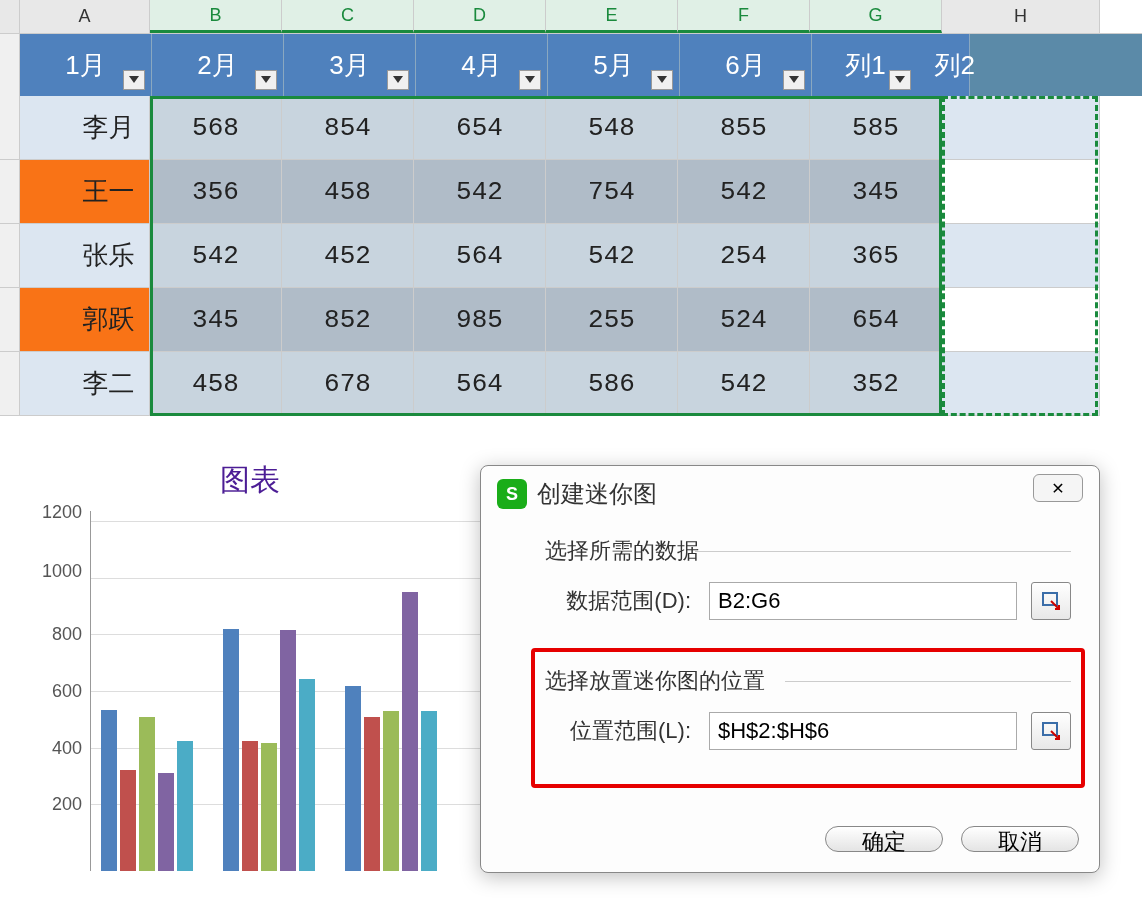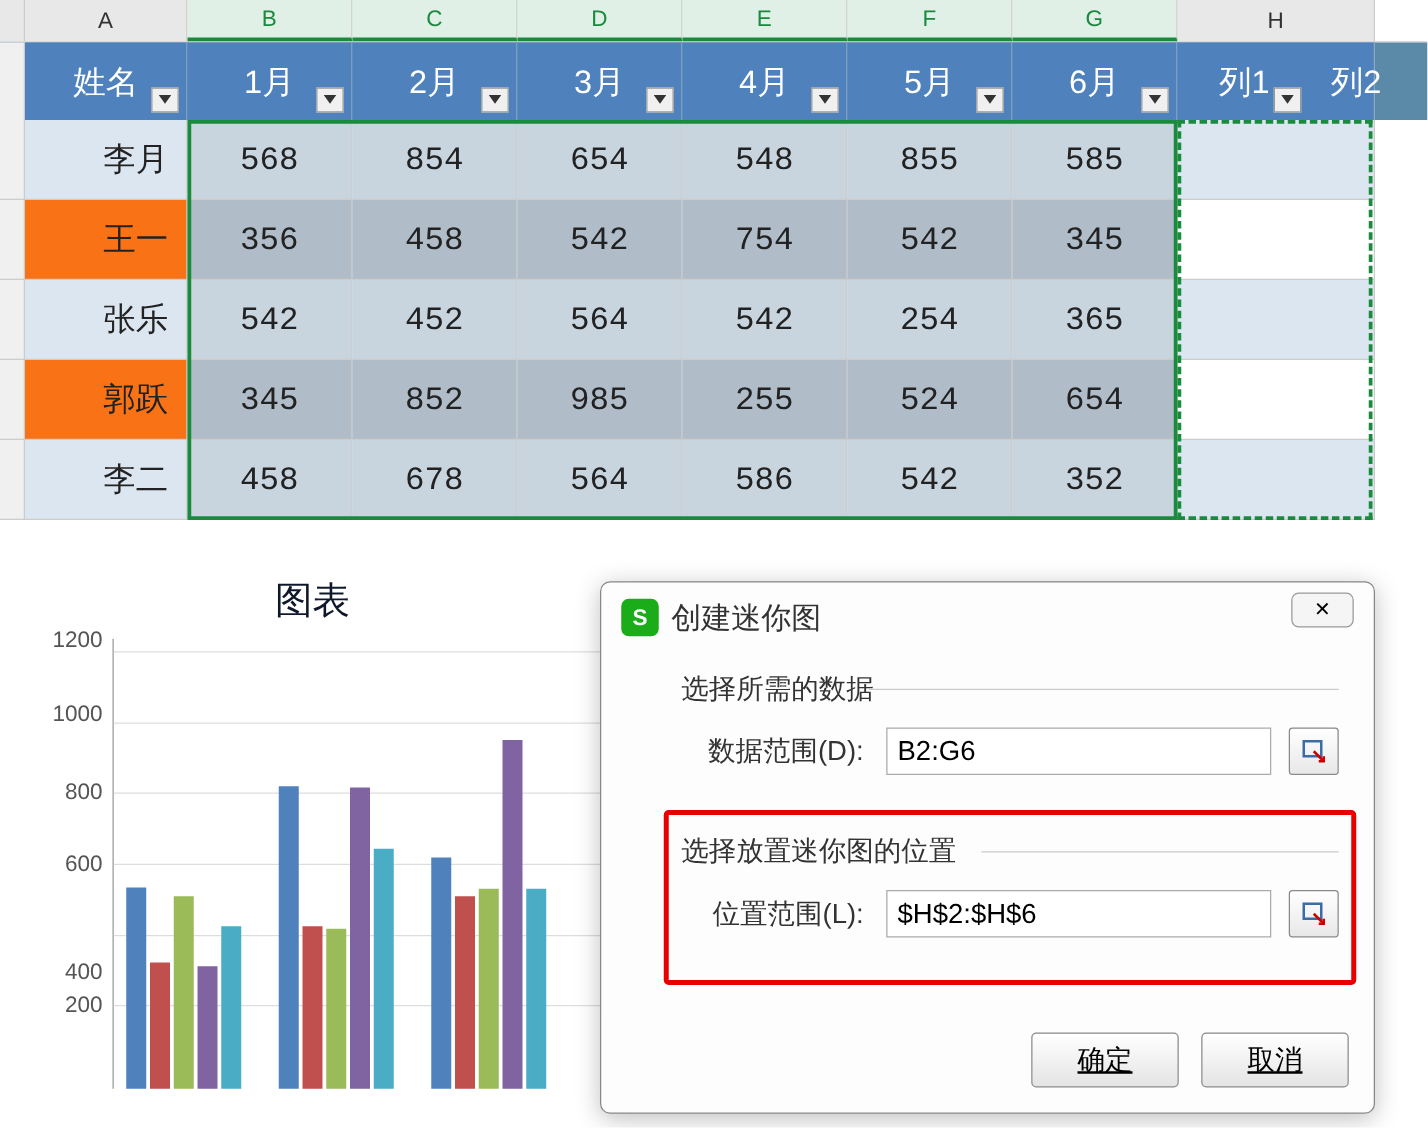--- a/index.html
+++ b/index.html
@@ -117,21 +117,21 @@
       position: absolute;
       left: 20px;
       top: 440px;
       width: 460px;
       height: 440px;
       background: #fff;
     }
     .chart-title {
       text-align: center;
       font-size: 30px;
-      color: #0f172a;
+      color: #4c1d95;
       padding: 20px 0 10px;
     }
     .chart-body {
       display: flex;
       height: 360px;
     }
     .y-axis {
       width: 70px;
       position: relative;
       font-size: 18px;
@@ -276,54 +276,45 @@
     }
     .highlight-box .section-label::after { left: 240px; }
     .dialog-footer {
       display: flex;
       justify-content: flex-end;
       gap: 18px;
       padding: 10px 20px 20px;
     }
     .dlg-btn {
       width: 118px;
-      height: 44px;
+      height: 26px;
       border: 1px solid #888;
       background: linear-gradient(#fff,#e4e4e4);
       font-size: 22px;
       cursor: pointer;
-      border-radius: 4px;
-      text-decoration: underline;
+      border-radius: 16px;
     }
   </style>
 </head>
 <body>
 
 <div class="col-headers">
   <div class="corner"></div>
   <div class="col-label colA">A</div>
   <div class="col-label colW sel">B</div>
   <div class="col-label colW sel">C</div>
   <div class="col-label colW sel">D</div>
   <div class="col-label colW sel">E</div>
   <div class="col-label colW sel">F</div>
   <div class="col-label colW sel">G</div>
   <div class="col-label colH">H</div>
 </div>
 
 <div class="header-row">
   <div class="ledge"></div>
-  <div class="hcell colA">
-    <span>姓名</span>
-    <div class="filter-btn">
-        <svg viewBox="0 0 10 8">
-          <path d="M0 0 L10 0 L5 7 Z" fill="#333"></path>
-        </svg>
-      </div>
-  </div>
   <div class="hcell colW">
     <span>1月</span>
     <div class="filter-btn">
         <svg viewBox="0 0 10 8">
           <path d="M0 0 L10 0 L5 7 Z" fill="#333"></path>
         </svg>
       </div>
   </div>
   <div class="hcell colW">
     <span>2月</span>
@@ -436,21 +427,21 @@
     </div>
   <div class="sel-border main"></div>
   <div class="sel-border dashed"></div>
 </div>
 
 <div class="chart-area">
   <div class="chart-title">图表</div>
   <div class="chart-body">
     <div class="y-axis" id="yaxis">
         <div class="y-tick" style="top: 293.333px; text-align: center;">200</div>
-        <div class="y-tick" style="top: 236.667px; margin-top: 30px;">400</div>
+        <div class="y-tick" style="top: 236.667px;">400</div>
         <div class="y-tick" style="top: 180px;">600</div>
         <div class="y-tick" style="top: 123.333px;">800</div>
         <div class="y-tick" style="top: 60px;">1000</div>
         <div class="y-tick" style="top: 1px; margin-left: 20px;">1200</div>
       </div>
     <div class="plot" id="plot">
         <div class="gridline" style="top: 293.333px;"></div>
         <div class="gridline" style="top: 236.667px;"></div>
         <div class="gridline" style="top: 180px;"></div>
         <div class="gridline" style="top: 123.333px;"></div>

